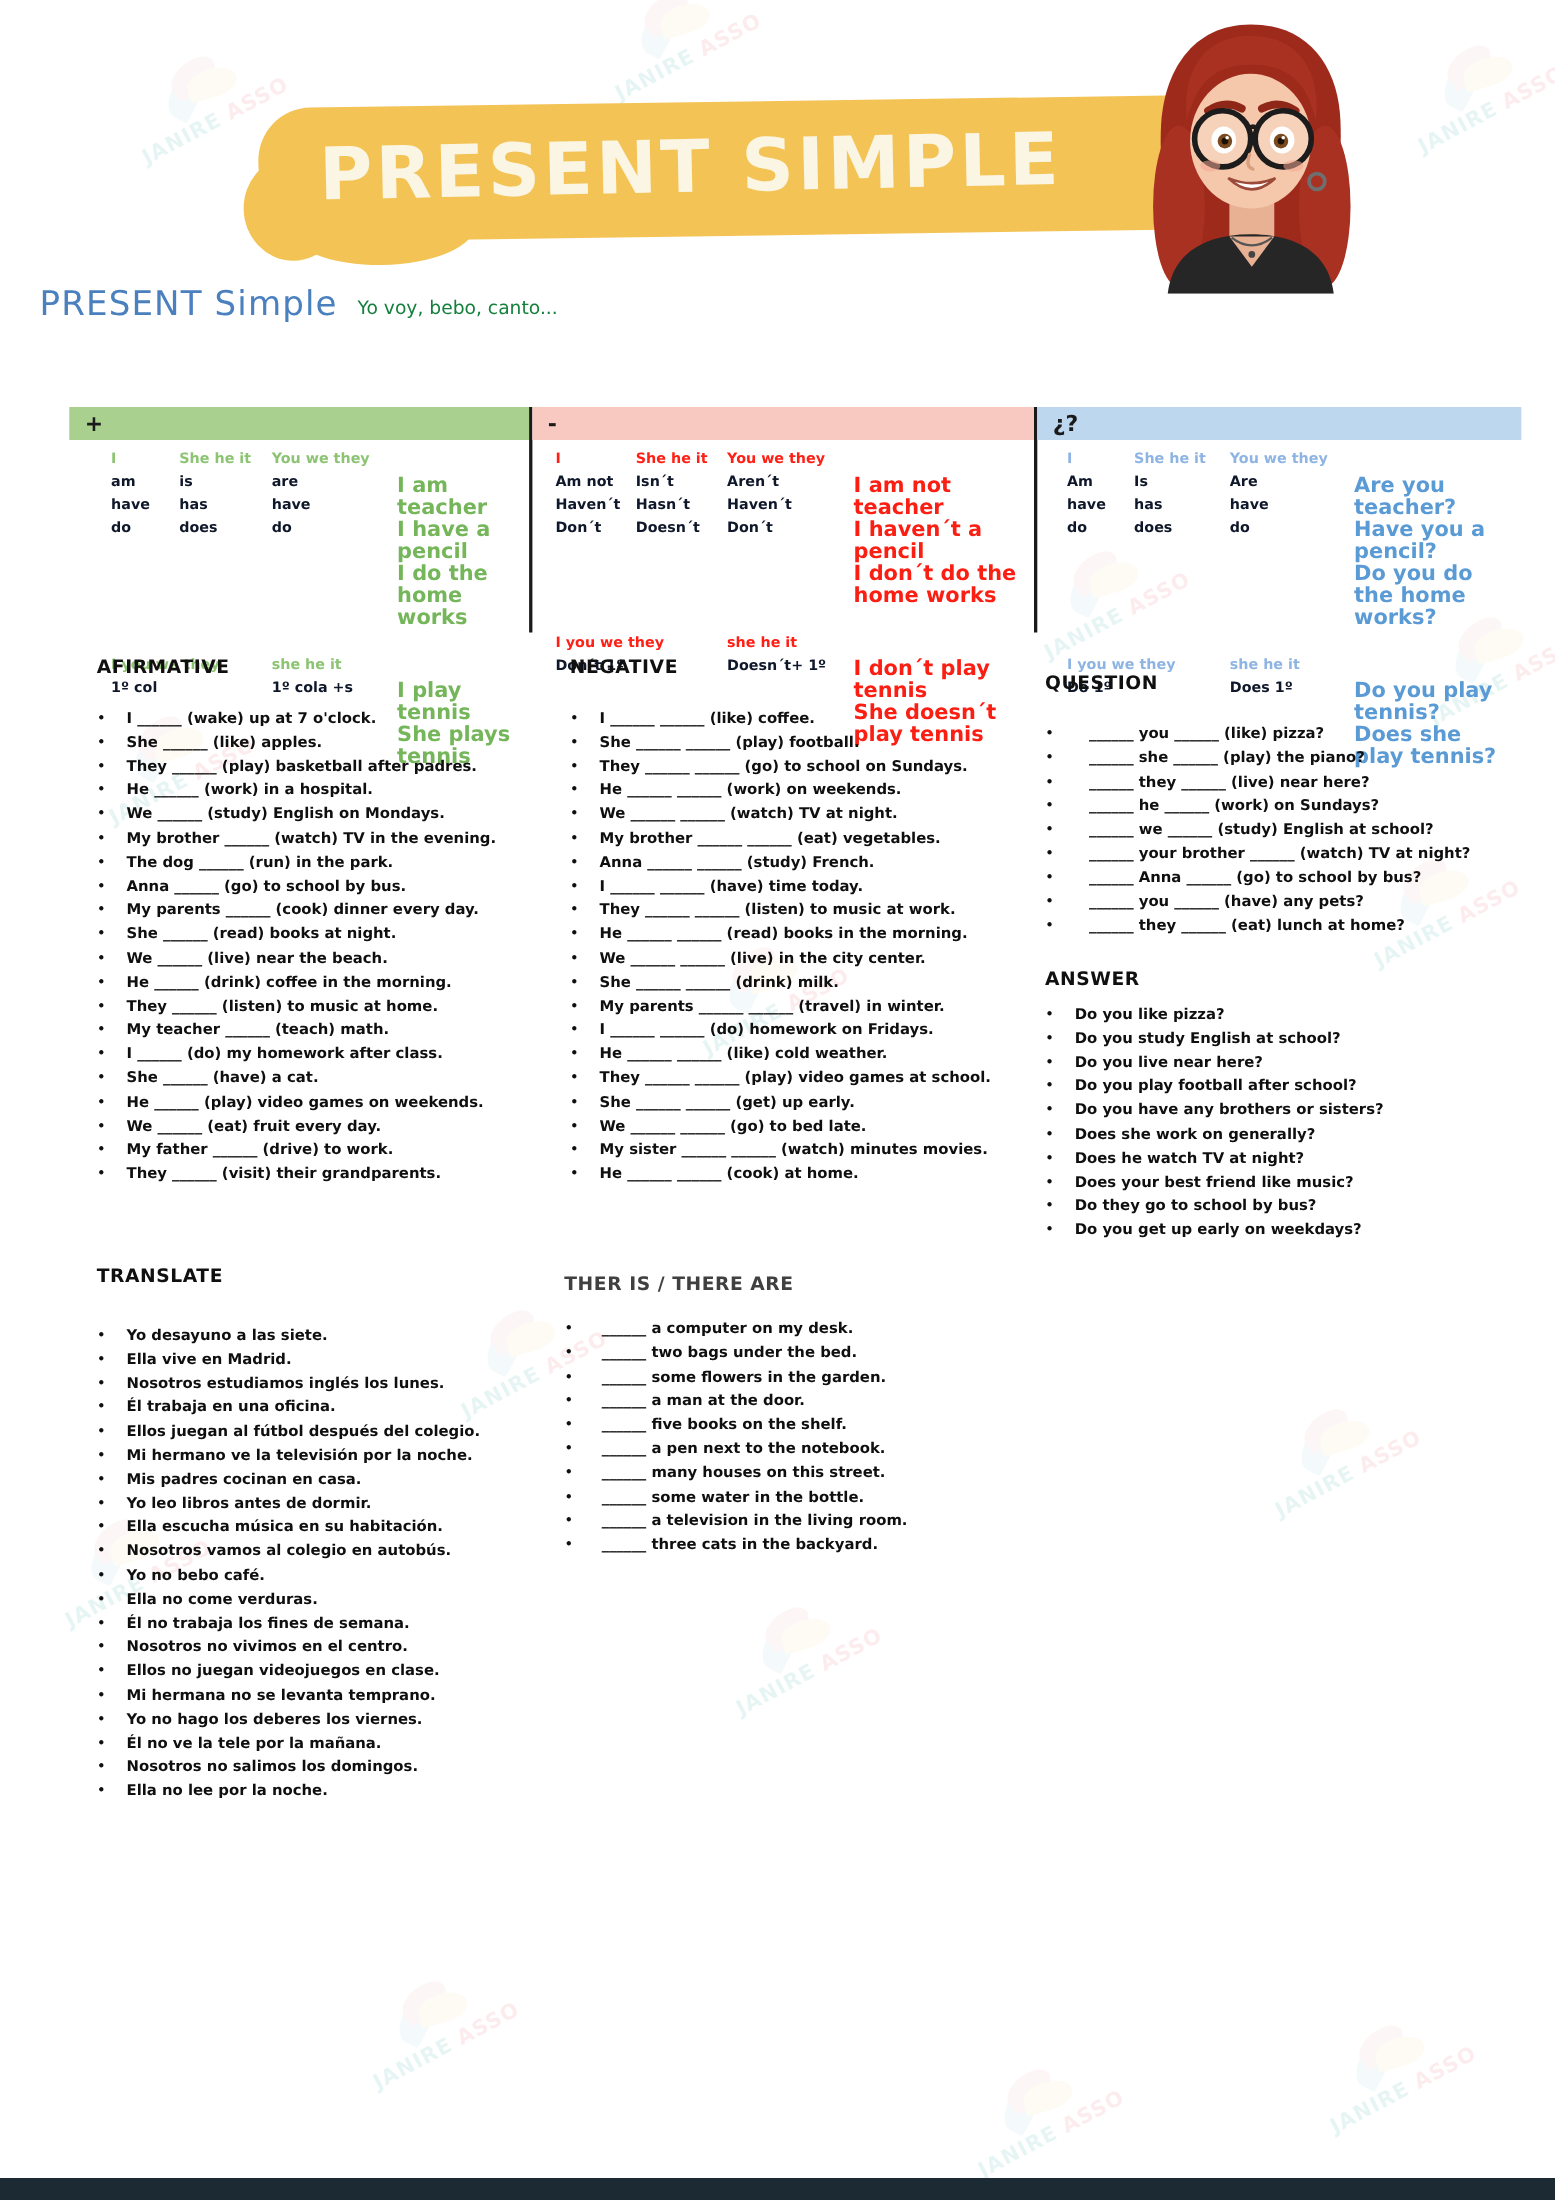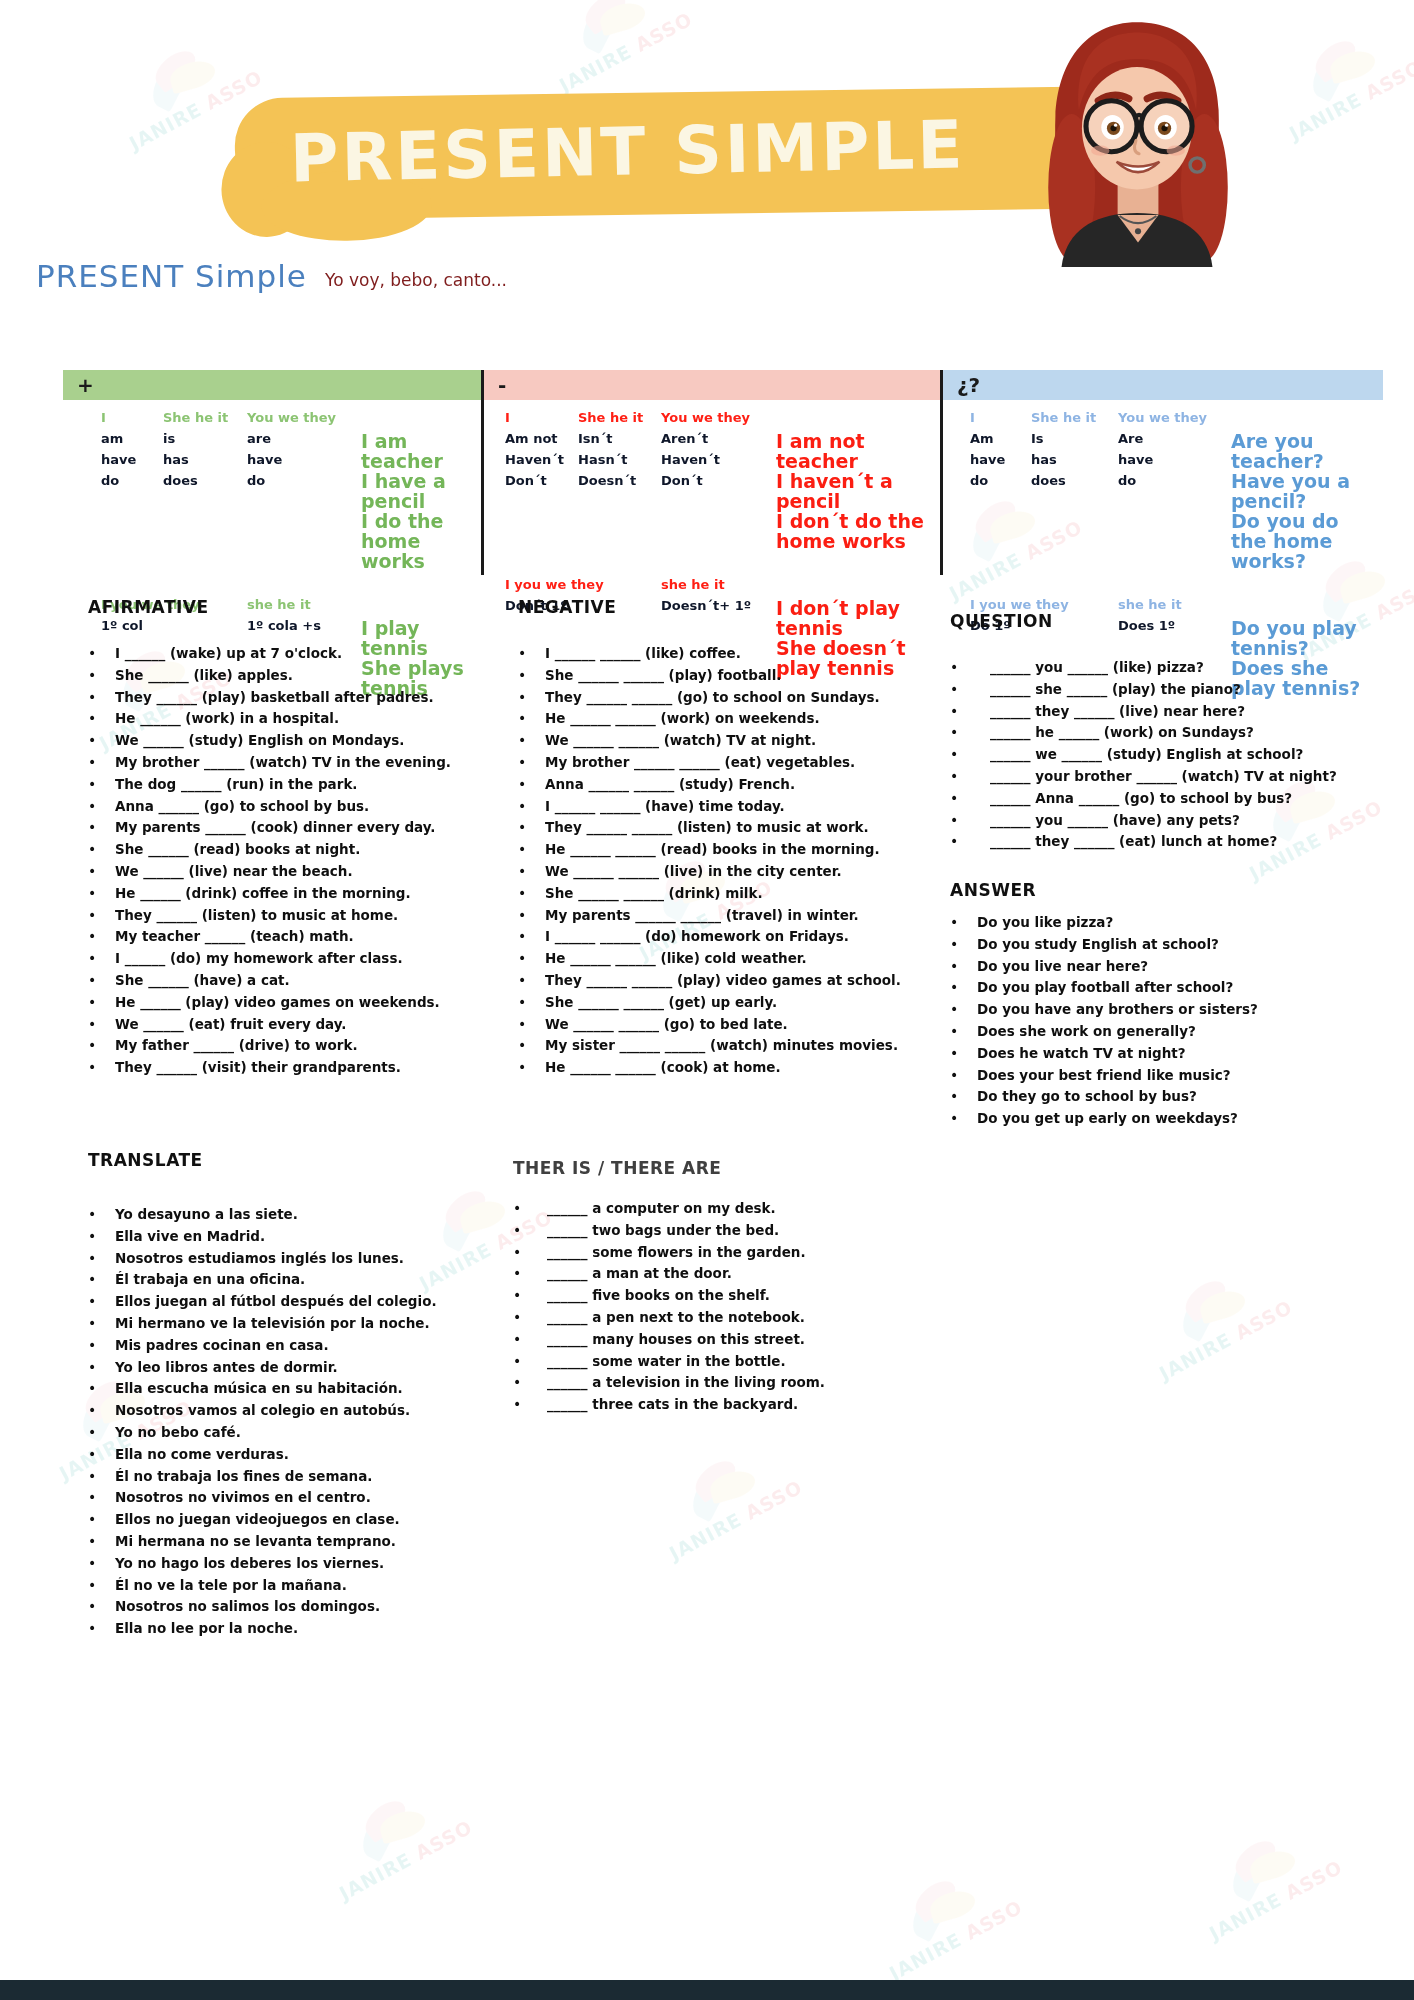--- a/index.html
+++ b/index.html
@@ -25,21 +25,21 @@
           background:#F4C355;border-radius:50%;}
   .banner::after{content:"";position:absolute;left:26px;bottom:-22px;width:170px;height:70px;
           background:#F4C355;border-radius:50%;}
   .banner-text{position:relative;z-index:1;font-weight:800;font-size:66px;color:#FBF6E3;
           letter-spacing:3px;white-space:nowrap;padding:20px 0 0 55px;transform:rotate(-0.4deg);}
 
   .character{position:absolute;left:1012px;top:12px;width:250px;height:255px;z-index:3;}
 
   .heading{position:absolute;left:36px;top:258px;font-size:31px;color:#4B80BE;letter-spacing:1px;
           z-index:2;}
-  .tagline{position:absolute;left:325px;top:270px;font-size:17px;color:#7f1d1d;z-index:2;}
+  .tagline{position:absolute;left:325px;top:270px;font-size:17px;color:#15803d;z-index:2;}
 
   .usage{position:absolute;left:63px;top:331px;font-family:"Liberation Sans",sans-serif;
          font-weight:bold;font-size:13.5px;color:#262626;line-height:19px;z-index:2;}
 
   
   .panel{position:absolute;top:370px;height:205px;z-index:2;box-sizing:border-box;}
   .panel-pos{left:63px;width:418px;--bar:#A9D08E;--headc:#8CC473;--exc:#74B659;
              --pad:38px;--c1:62px;--c2:84px;--c3:114px;}
   .panel-neg{left:481px;width:459px;--bar:#F7C9C1;--headc:#FF1F14;--exc:#FB1E12;
              --pad:21px;--c1:73px;--c2:83px;--c3:115px;border-left:3px solid #1a1a1a;}

